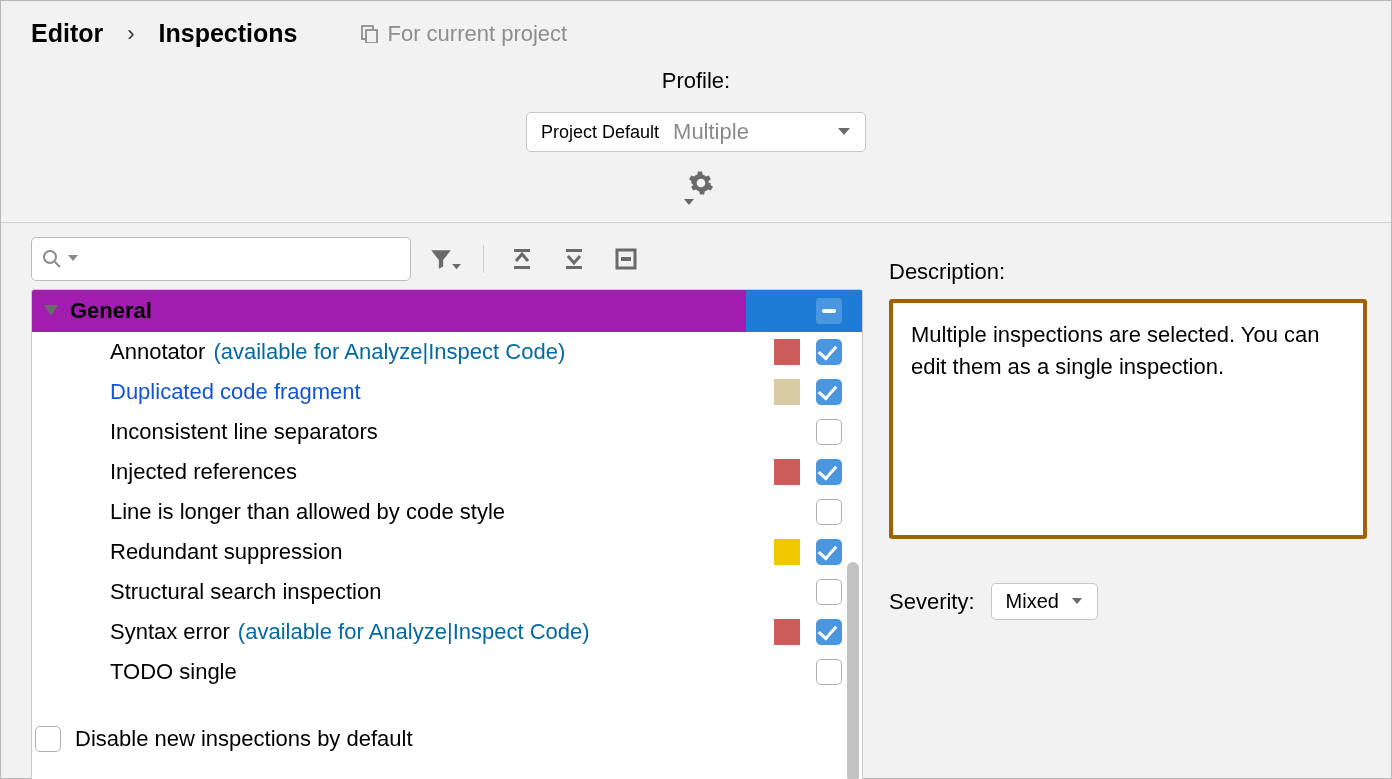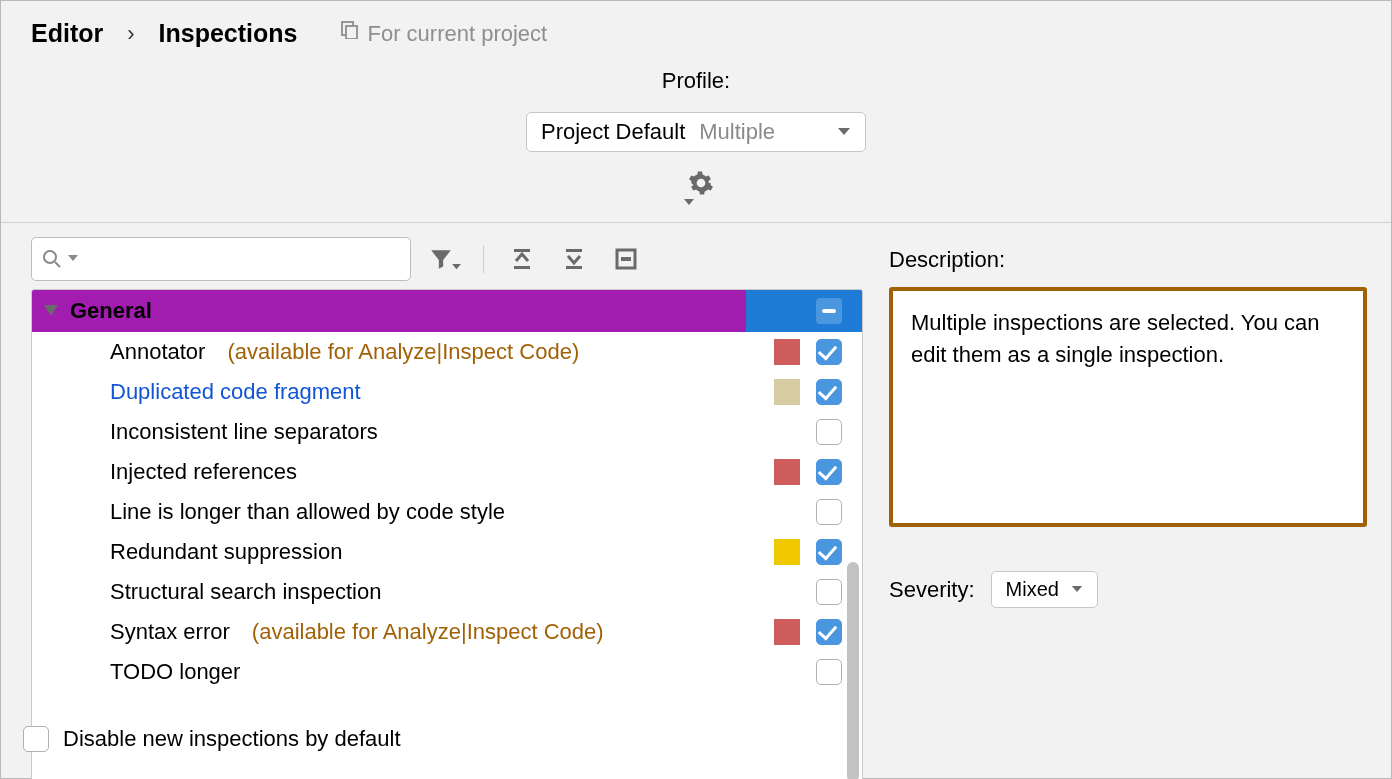--- a/index.html
+++ b/index.html
@@ -2,27 +2,27 @@
 <html><head>
 <meta charset="utf-8">
 <style>
   * { box-sizing: border-box; }
   html, body { margin: 0; padding: 0; font-family: -apple-system, "Helvetica Neue", Arial, sans-serif; font-size: 20px; color: #000; background: #fff; }
   .window { width: 1392px; height: 779px; border: 1px solid #b8b8b8; background: #f2f2f2; position: relative; }
 
   .breadcrumb { display: flex; align-items: center; gap: 24px; padding: 18px 30px 10px 30px; }
   .breadcrumb .crumb { font-size: 25px; font-weight: 700; }
   .breadcrumb .sep { font-size: 22px; color: #333; }
-  .context-badge { display: inline-flex; align-items: flex-start; gap: 8px; color: #8e8e8e; font-size: 22px; margin-left: 20px; }
+  .context-badge { display: inline-flex; align-items: center; gap: 8px; color: #8e8e8e; font-size: 22px; margin-left: 40px; }
   .context-icon { width: 18px; height: 18px; }
 
   .profile-row { display: flex; align-items: center; gap: 18px; padding: 10px 30px 18px 30px; border-bottom: 1px solid #d0d0d0; flex-direction: column; }
   .profile-label { font-size: 22px; }
   .profile-select { display: inline-flex; align-items: center; background: #fff; border: 1px solid #c7c7c7; border-radius: 5px; padding: 6px 14px; min-width: 340px; gap: 10px; cursor: pointer; }
-  .profile-select .primary { font-size: 22px; color: #000; }
+  .profile-select .primary { font-size: 18px; color: #000; }
   .profile-select .secondary { font-size: 22px; color: #8a8a8a; margin-left: 4px; }
   .profile-select .caret { margin-left: auto; }
   .gear { margin-left: 10px; cursor: pointer; }
 
   .body { display: flex; gap: 26px; padding: 14px 24px 0 30px; height: 610px; }
 
   .left { width: 832px; display: flex; flex-direction: column; }
   .toolbar { display: flex; align-items: center; gap: 16px; padding-bottom: 8px; }
   .search { display: flex; align-items: center; width: 380px; height: 44px; background: #fff; border: 1px solid #bdbdbd; border-radius: 5px; padding: 0 10px; gap: 6px; }
   .search input { flex: 1; border: none; outline: none; font-size: 20px; background: transparent; }
@@ -33,37 +33,37 @@
   .group-header { display: flex; align-items: center; background: #a21caf; height: 42px; padding-left: 12px; font-weight: 700; font-size: 22px; user-select: none; cursor: pointer; }
   .group-header .disclosure { margin-right: 12px; }
   .group-header .title { flex: 1; }
   .group-status { width: 116px; height: 42px; background: #1f7cd6; display: flex; align-items: center; justify-content: flex-end; padding-right: 20px; }
   .group-check { width: 26px; height: 26px; background: #4a97e0; border-radius: 4px; position: relative; }
   .group-check::after { content: ""; position: absolute; left: 6px; top: 11px; width: 14px; height: 4px; background: #fff; border-radius: 2px; }
 
   .tree-body { flex:1; overflow-y: auto; position: relative; }
   .tree-row { display: flex; align-items: center; height: 40px; padding-left: 78px; padding-right: 20px; font-size: 22px; cursor: pointer; }
   .tree-row .label { white-space: nowrap; }
-  .tree-row .hint { color: #a16207; margin-left: 22px; white-space: nowrap; }
+  .tree-row .hint { color: #0369a1; margin-left: 8px; white-space: nowrap; }
   .tree-row .spacer { flex: 1; }
   .swatch { width: 26px; height: 26px; margin-right: 16px; }
   .chkbox { width: 26px; height: 26px; border: 1px solid #b0b0b0; border-radius: 5px; background: #fff; cursor: pointer; position: relative; }
   .chkbox.checked { background: #4a97e0; border-color: #4a97e0; }
   .chkbox.checked::after { content: ""; position: absolute; left: 5px; top: 2px; width: 8px; height: 14px; border: solid #fff; border-width: 0 3px 3px 0; transform: rotate(42deg); }
   .link-row { color: #1155d4; }
 
   .scroll-thumb { position: absolute; right: 3px; top: 230px; width: 12px; height: 220px; background: #c2c2c2; border-radius: 6px; }
 
   .right { flex: 1; display: flex; flex-direction: column; padding-top: 2px; }
-  .desc-label { font-size: 22px; margin-bottom: 14px; margin-top: 8px; }
+  .desc-label { font-size: 22px; margin-bottom: 14px; margin-top: 20px; }
   .desc-box { background: #fff; border: 4px solid #a16207; border-radius: 3px; padding: 16px 18px; font-size: 22px; line-height: 1.45; height: 240px; }
   .sev-row { display: flex; align-items: center; gap: 16px; margin-top: 44px; font-size: 22px; }
   .combo { display: inline-flex; align-items: center; gap: 12px; background: #fff; border: 1px solid #c7c7c7; border-radius: 5px; padding: 6px 14px; cursor: pointer; font-size: 20px; }
 
-  .footer-row { position: absolute; left: 22px; bottom: 26px; display: flex; align-items: center; gap: 14px; font-size: 22px; }
+  .footer-row { position: absolute; left: 34px; bottom: 26px; display: flex; align-items: center; gap: 14px; font-size: 22px; }
 
   svg { display: block; }
 </style>
 </head>
 <body>
 
 <div class="window">
 
   <div class="breadcrumb">
     <span class="crumb">Editor</span>
@@ -208,21 +208,21 @@
               <span class="chkbox"></span>
             </div>
             <div class="tree-row">
               <span class="label">Syntax error</span>
               <span class="hint">(available for Analyze|Inspect Code)</span>
               <span class="spacer"></span>
               <span class="swatch" style="background: rgb(205, 92, 92);"></span>
               <span class="chkbox checked"></span>
             </div>
             <div class="tree-row">
-              <span class="label">TODO longer</span>
+              <span class="label">TODO single</span>
               <span class="spacer"></span>
               <span class="swatch"></span>
               <span class="chkbox"></span>
             </div>
           </div>
       </div>
 
     </div>
 
     <div class="right">

